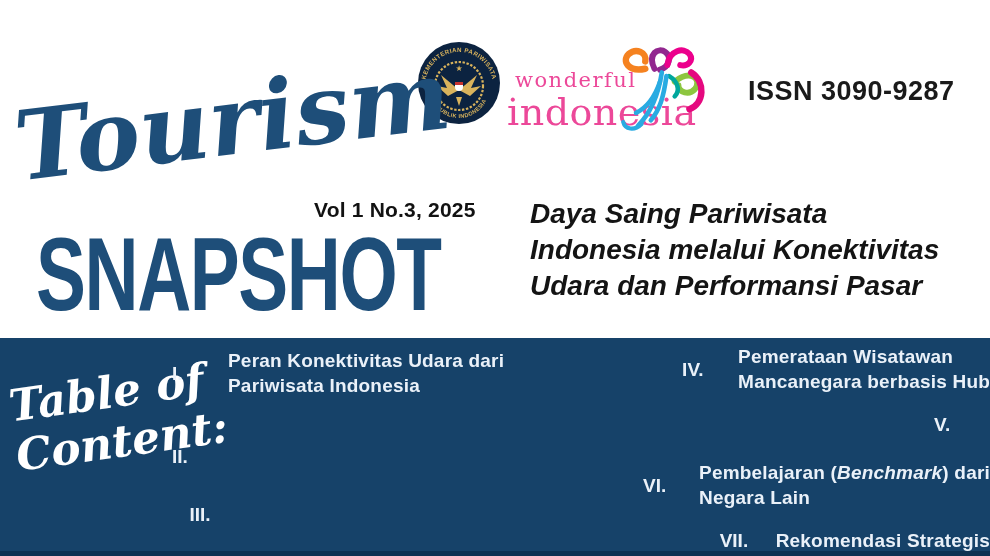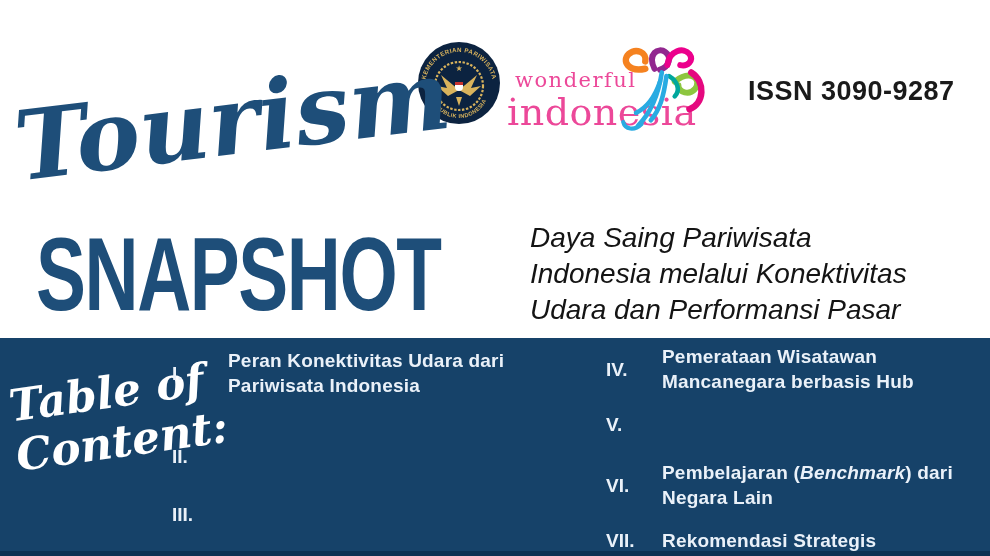--- a/index.html
+++ b/index.html
@@ -18,37 +18,37 @@
 
   
   .tourism{position:absolute;left:10px;top:100px;font-family:"DejaVu Serif",serif;
            font-style:italic;font-weight:700;font-size:96px;color:#1e4e79;
            transform:rotate(-7deg);transform-origin:left top;line-height:1;}
   .snapshot{position:absolute;left:36px;top:222px;font-size:104px;font-weight:700;
             color:#1e4e79;letter-spacing:-2px;line-height:1;
             transform:scaleX(0.72);transform-origin:left top;white-space:pre;}
   .vol{position:absolute;left:314px;top:198px;font-size:21px;font-weight:700;
        color:#121212;letter-spacing:.2px;}
-  .edition{position:absolute;left:530px;top:196px;font-size:28px;font-weight:400;
-           font-style:italic;color:#141414;line-height:36px;white-space:pre;margin-top:24px;}
+  .edition{position:absolute;left:530px;top:196px;font-size:28px;font-weight:700;
+           font-style:italic;color:#141414;line-height:36px;white-space:pre;}
 
   
   .band{position:absolute;left:0;top:338px;width:990px;height:218px;background:#164269;}
   .band-bottom{position:absolute;left:0;bottom:0;width:100%;height:5px;background:#0e3152;}
   .toc-heading{position:absolute;left:6px;top:44px;color:#ffffff;
                font-family:"DejaVu Serif",serif;font-style:italic;font-weight:700;
                font-size:44px;line-height:50px;transform:rotate(-8deg);
                transform-origin:left top;white-space:pre;}
   .toc-item{position:absolute;display:flex;align-items:center;color:#eaf1f9;
             font-size:19px;font-weight:700;line-height:25px;}
   .toc-item .num{flex:0 0 56px;}
   .toc-item .txt{white-space:pre;letter-spacing:.2px;}
   .col-l{left:172px;width:430px;}
-  .col-r{left:606px;width:384px;}
-  .i1{top:10px;} .i2{top:106px;} .i3{top:164px;}
+  .col-r{left:606px;width:384px;justify-content:flex-end;}
+  .i1{top:10px;} .i2{top:106px;} .i3{top:164px;text-align:center;}
   .i4{top:6px;}  .i5{top:74px;} .i6{top:122px;} .i7{top:190px;}
   .txt i{font-style:italic;}
 </style>
 </head>
 <body>
 
 <div id="page">
 
   <svg class="emblem" viewBox="0 0 86 86">
     <circle cx="43" cy="43" r="41" fill="#0c2340"></circle>
@@ -90,20 +90,21 @@
       <path d="M57,34 C54,56 50,70 40,82" stroke="#29abe2" stroke-width="5"></path>
       <path d="M50,40 C44,58 36,68 24,74" stroke="#29abe2" stroke-width="5"></path>
       <path d="M30,86 C22,94 12,92 10,84" stroke="#29abe2" stroke-width="4.5"></path>
     </g>
   </svg>
 
   <div class="issn">ISSN 3090-9287</div>
 
   <div class="tourism">Tourism</div>
   <div class="snapshot">SNAPSHOT</div>
+  <div class="vol">Vol 1 No.3, 2025</div>
   <div class="edition">Daya Saing Pariwisata
 Indonesia melalui Konektivitas
 Udara dan Performansi Pasar</div>
 
   <div class="band">
     <div class="toc-heading">Table of
 Content:</div>
 
     <div class="toc-item col-l i1">
       <span class="num">I.</span>

